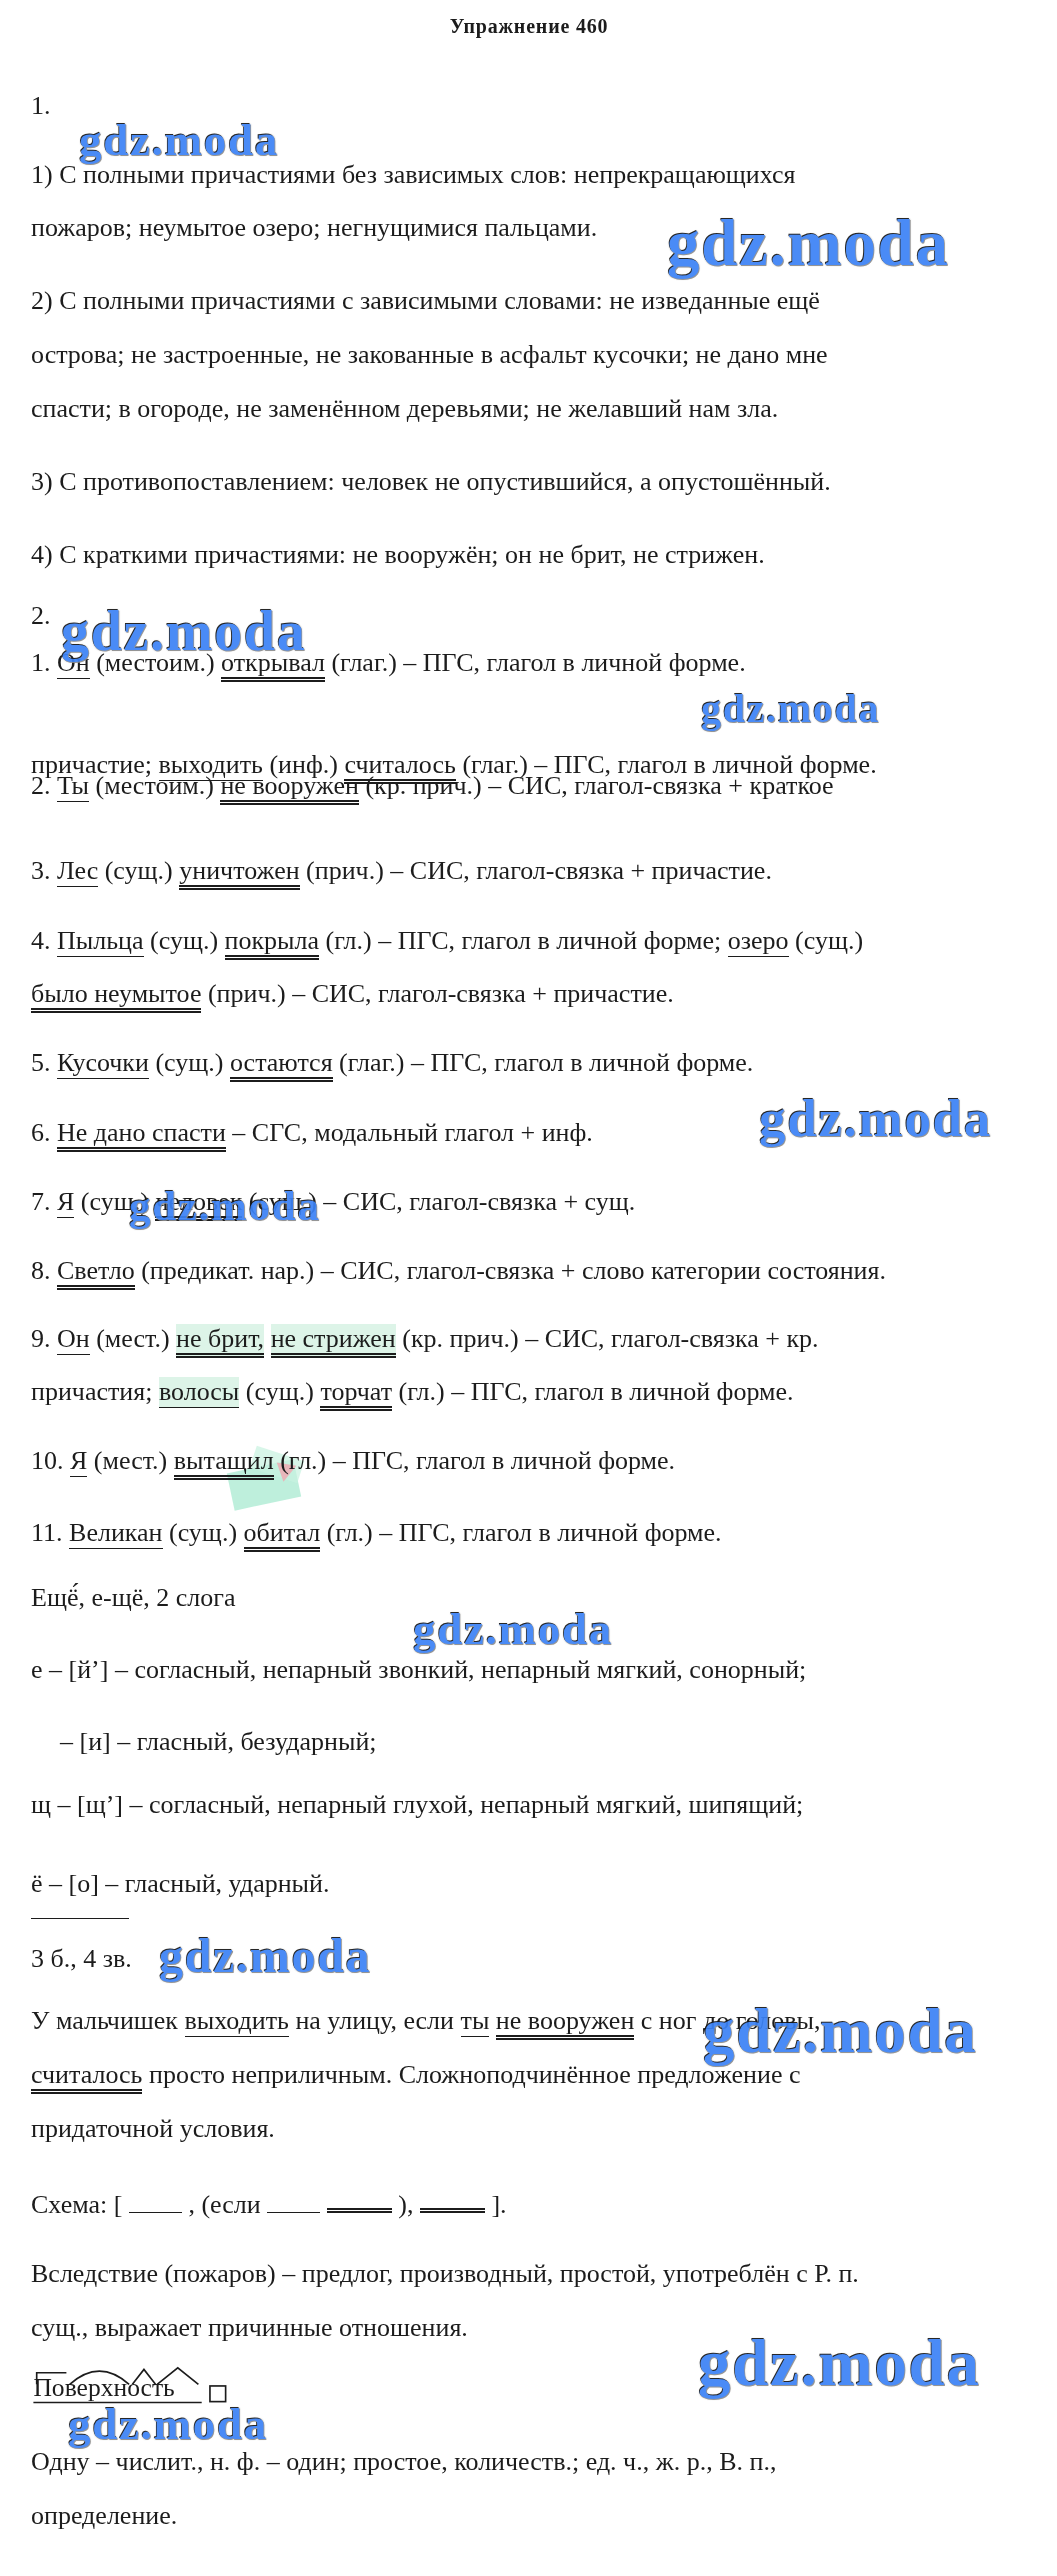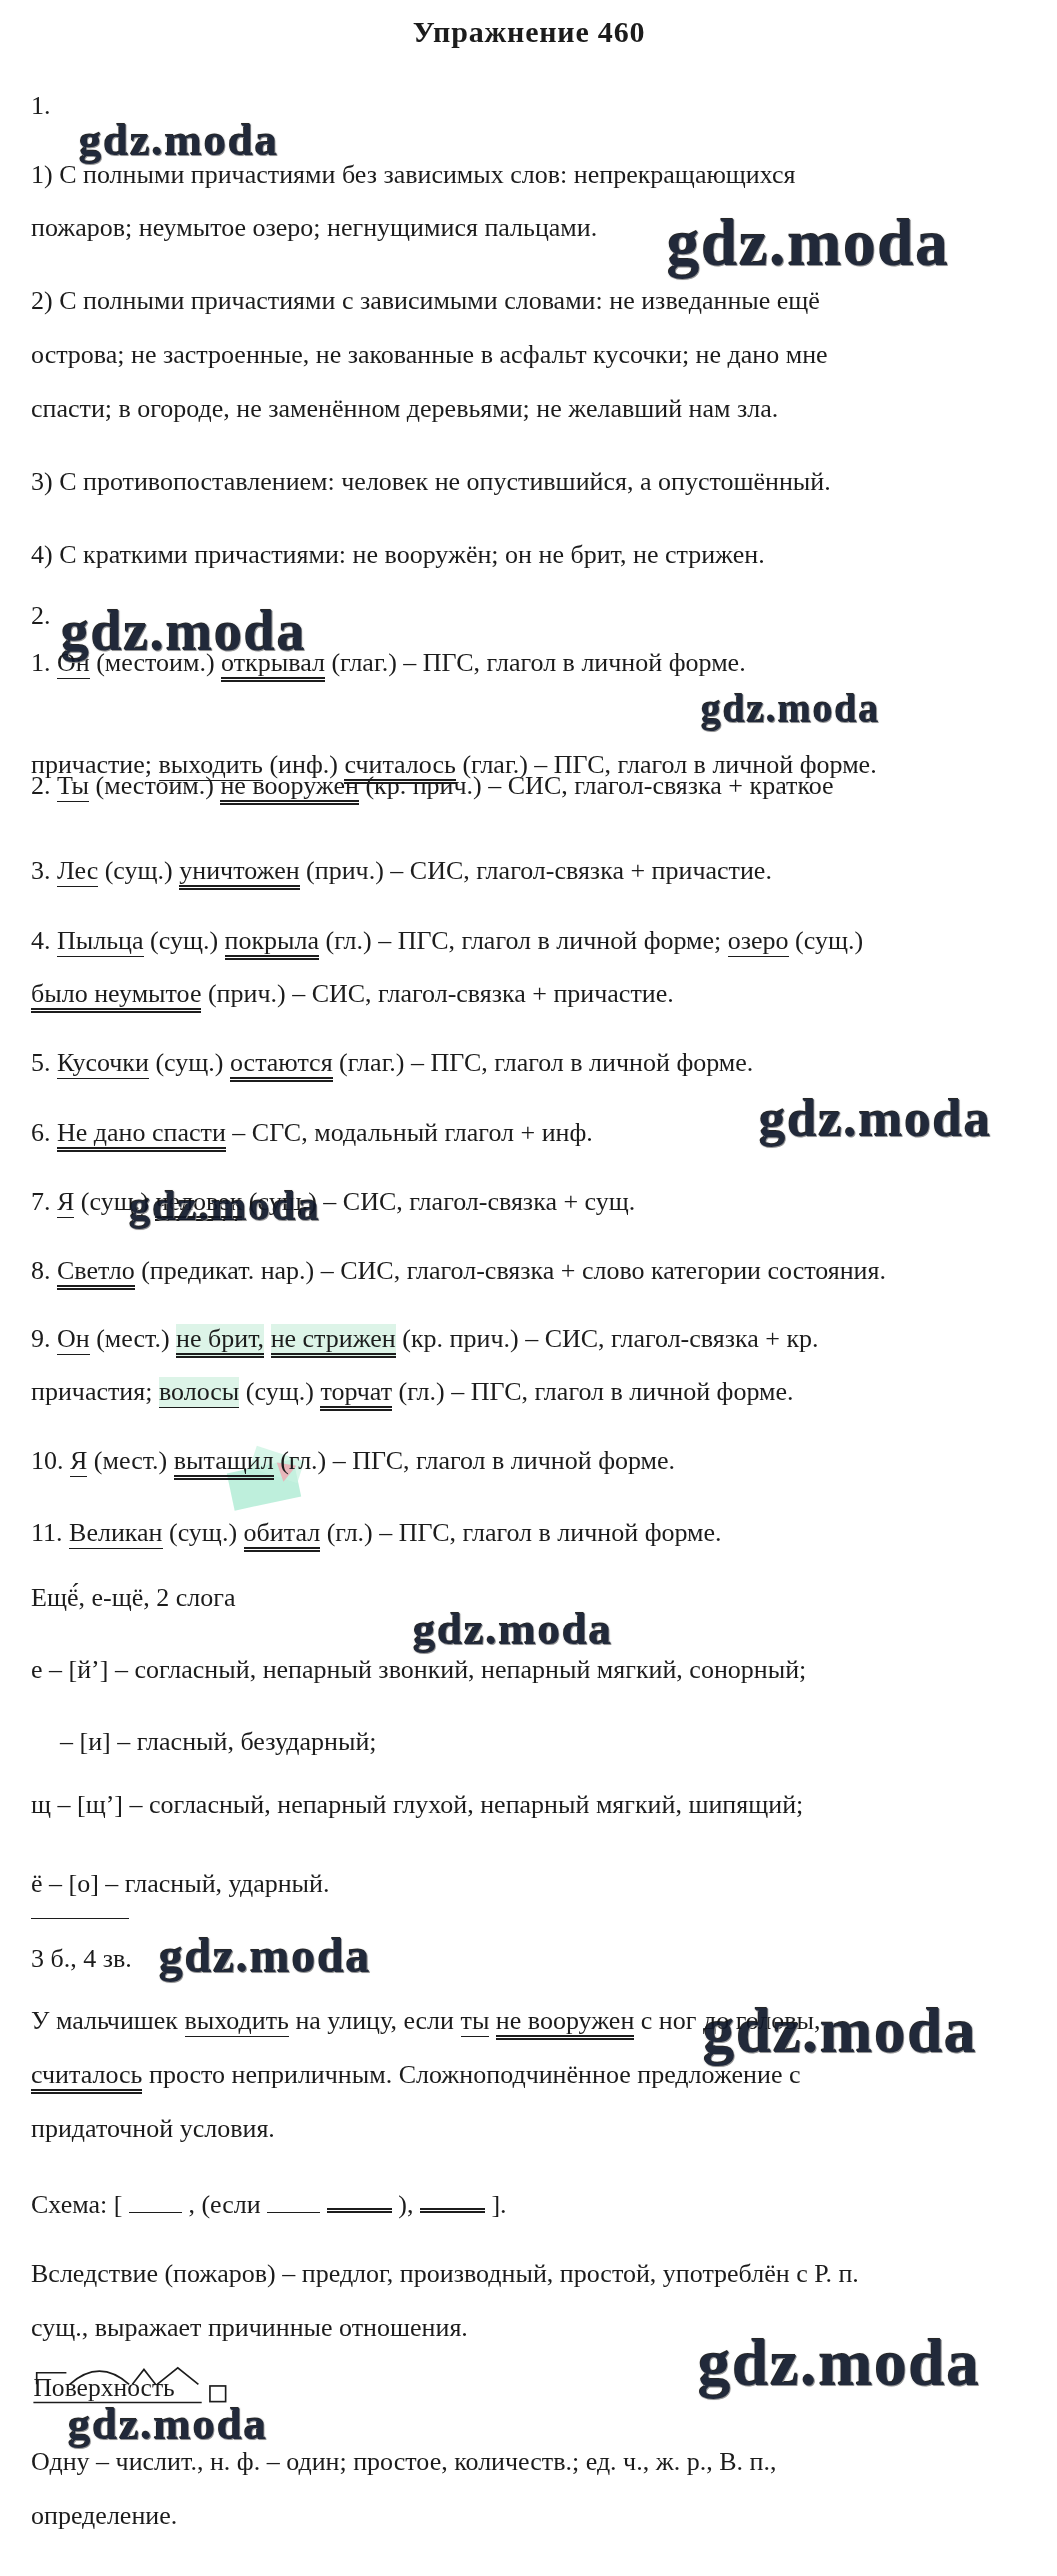--- a/index.html
+++ b/index.html
@@ -4,36 +4,36 @@
 <style>
   html,body{margin:0;padding:0;}
   body{
     width:1058px;height:2576px;position:relative;background:#ffffff;
     font-family:"Liberation Serif","DejaVu Serif",serif;
     color:#1c1c1c;overflow:hidden;
   }
   #doc{position:absolute;inset:0;}
   .page-title{
     position:absolute;top:15px;left:0;width:1058px;text-align:center;
-    font-size:30px;font-weight:700;letter-spacing:0.8px;
+    font-size:20px;font-weight:700;letter-spacing:0.8px;
   }
   .tline{
     position:absolute;left:31px;font-size:26px;white-space:nowrap;
     line-height:33px;
   }
   .tline.indent{left:60px;}
   .u1{border-bottom:1.7px solid #1c1c1c;padding-bottom:0.8px;}
   .u2{border-bottom:5.8px double #1c1c1c;padding-bottom:0px;}
   .hl{background:rgba(158,224,190,0.35);}
   .b1,.b2{display:inline-block;height:1.0em;vertical-align:baseline;}
   .b1{width:53px;border-bottom:1.7px solid #1c1c1c;}
   .b2{width:65px;border-bottom:5.8px double #1c1c1c;}
   .wm{
     position:absolute;font-family:"Liberation Serif","DejaVu Serif",serif;
-    font-weight:700;color:#0f172a;letter-spacing:1.7px;white-space:nowrap;
+    font-weight:700;color:#3b82f6;letter-spacing:1.7px;white-space:nowrap;
     text-shadow:0.8px 0.8px 0 #8d8d8d,-0.8px -0.8px 0 #151515,0 0 1.7px #666;
     opacity:.92;z-index:3;
   }
   .divider{position:absolute;border-top:1.7px solid #1c1c1c;}
   .shape{position:absolute;z-index:1;}
   .mint-square{width:68px;height:38px;background:#a8ead0;opacity:.75;transform:rotate(-12deg);}
   .mint-square2{width:50px;height:23px;background:#c8f2e0;opacity:.7;transform:rotate(18deg);}
   .pink-triangle{
     width:0;height:0;border-left:10px solid transparent;border-right:10px solid transparent;
     border-top:18px solid #f0a8b0;opacity:.8;transform:rotate(10deg);

